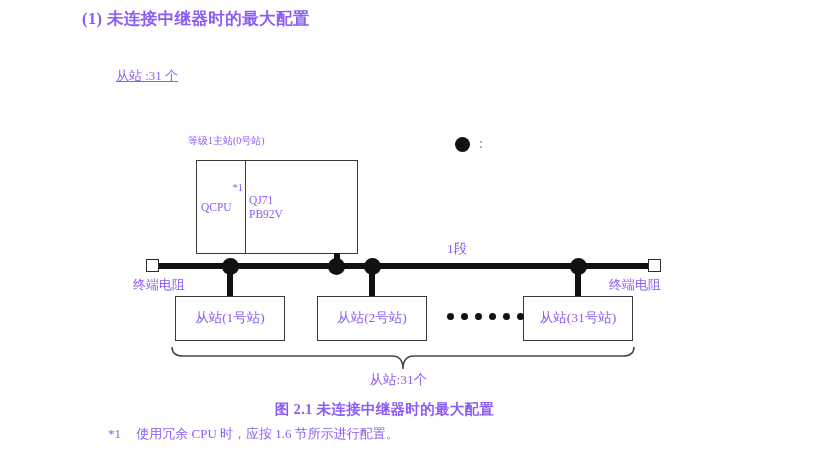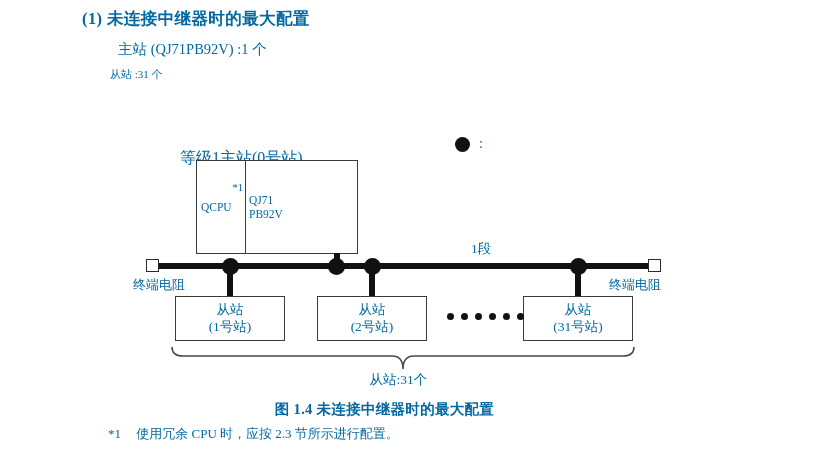--- a/index.html
+++ b/index.html
@@ -6,21 +6,21 @@
     margin: 0;
     padding: 0;
     background: #ffffff;
   }
   #page {
     position: relative;
     width: 821px;
     height: 457px;
     background: #ffffff;
     font-family: "Liberation Serif", "DejaVu Serif", serif;
-    color: #0369a1;
+    color: #8b5cf6;
     overflow: hidden;
   }
 
   
   .sec-title {
     position: absolute;
     left: 82px;
     top: 8px;
     font-size: 16.5px;
     font-weight: bold;
@@ -29,24 +29,25 @@
   }
   .sec-line1 {
     position: absolute;
     left: 118px;
     top: 40px;
     font-size: 14.5px;
     white-space: nowrap;
   }
   .sec-line2 {
     position: absolute;
-    left: 110px;
+    left: 116px;
     top: 67px;
-    font-size: 11px;
-    white-space: nowrap;
+    font-size: 13px;
+    white-space: nowrap;
+    text-decoration: underline;
   }
 
   
   .legend {
     position: absolute;
     left: 455px;
     top: 136px;
     display: flex;
     align-items: center;
     white-space: nowrap;
@@ -62,25 +63,24 @@
     font-size: 14px;
     margin: 0 6px 0 9px;
   }
   .legend-text {
     font-size: 14px;
   }
 
   
   .rack-label {
     position: absolute;
-    left: 180px;
+    left: 188px;
     top: 134px;
-    font-size: 16px;
-    white-space: nowrap;
-    margin-top: 14px;
+    font-size: 10px;
+    white-space: nowrap;
   }
   .rack {
     position: absolute;
     left: 196px;
     top: 160px;
     width: 162px;
     height: 94px;
     border: 1.4px solid #3a3a3a;
     box-sizing: border-box;
     display: flex;
@@ -172,21 +172,20 @@
     border-radius: 50%;
     background: #111111;
     top: 258px;
   }
 
   .seg-label {
     position: absolute;
     left: 447px;
     top: 240px;
     font-size: 13.5px;
-    margin-left: 24px;
   }
 
   
   .drop {
     position: absolute;
     width: 6px;
     height: 30px;
     background: #111111;
     top: 267px;
   }
@@ -194,21 +193,20 @@
   
   .slave {
     position: absolute;
     top: 296px;
     width: 110px;
     height: 45px;
     border: 1.4px solid #3a3a3a;
     box-sizing: border-box;
     background: #ffffff;
     display: flex;
-    flex-direction: column;
     align-items: center;
     justify-content: center;
     font-size: 13.5px;
     line-height: 1.25;
   }
 
   .ellipsis {
     position: absolute;
     left: 447px;
     top: 313px;
@@ -266,21 +264,20 @@
     white-space: nowrap;
   }
   .footnote-mark { margin-right: 12px; }
 </style>
 </head>
 <body>
 
 <div id="page">
 
   <div class="sec-title">(1) 未连接中继器时的最大配置</div>
-  <div class="sec-line1">主站 (QJ71PB92V) :1 个</div>
   <div class="sec-line2">从站 :31 个</div>
 
   <div class="legend">
     <span class="legend-dot"></span>
     <span class="legend-colon">:</span>
   </div>
 
   <div class="rack-label">等级1主站(0号站)</div>
   <div class="rack">
     <div class="rack-cell cell-cpu">
@@ -336,21 +333,21 @@
   </div>
 
   <svg class="brace" viewBox="0 0 466 26" preserveAspectRatio="none">
     <path d="M2,2 Q2,11 13,11 L222,11 Q233,11 233,24 Q233,11 244,11 L453,11 Q464,11 464,2" fill="none" stroke="#4a4a4a" stroke-width="1.6"></path>
   </svg>
   <div class="brace-label">
     <span class="brace-label-inner">从站:31个</span>
   </div>
 
   <div class="caption">
-    <span class="caption-inner">图 1.4  未连接中继器时的最大配置</span>
+    <span class="caption-inner">图 2.1  未连接中继器时的最大配置</span>
   </div>
 
   <div class="footnote">
     <span class="footnote-mark">*1</span>
-    <span>使用冗余 CPU 时，应按 2.3 节所示进行配置。</span>
+    <span>使用冗余 CPU 时，应按 1.6 节所示进行配置。</span>
   </div>
 
 </div>
 
 </body></html>

